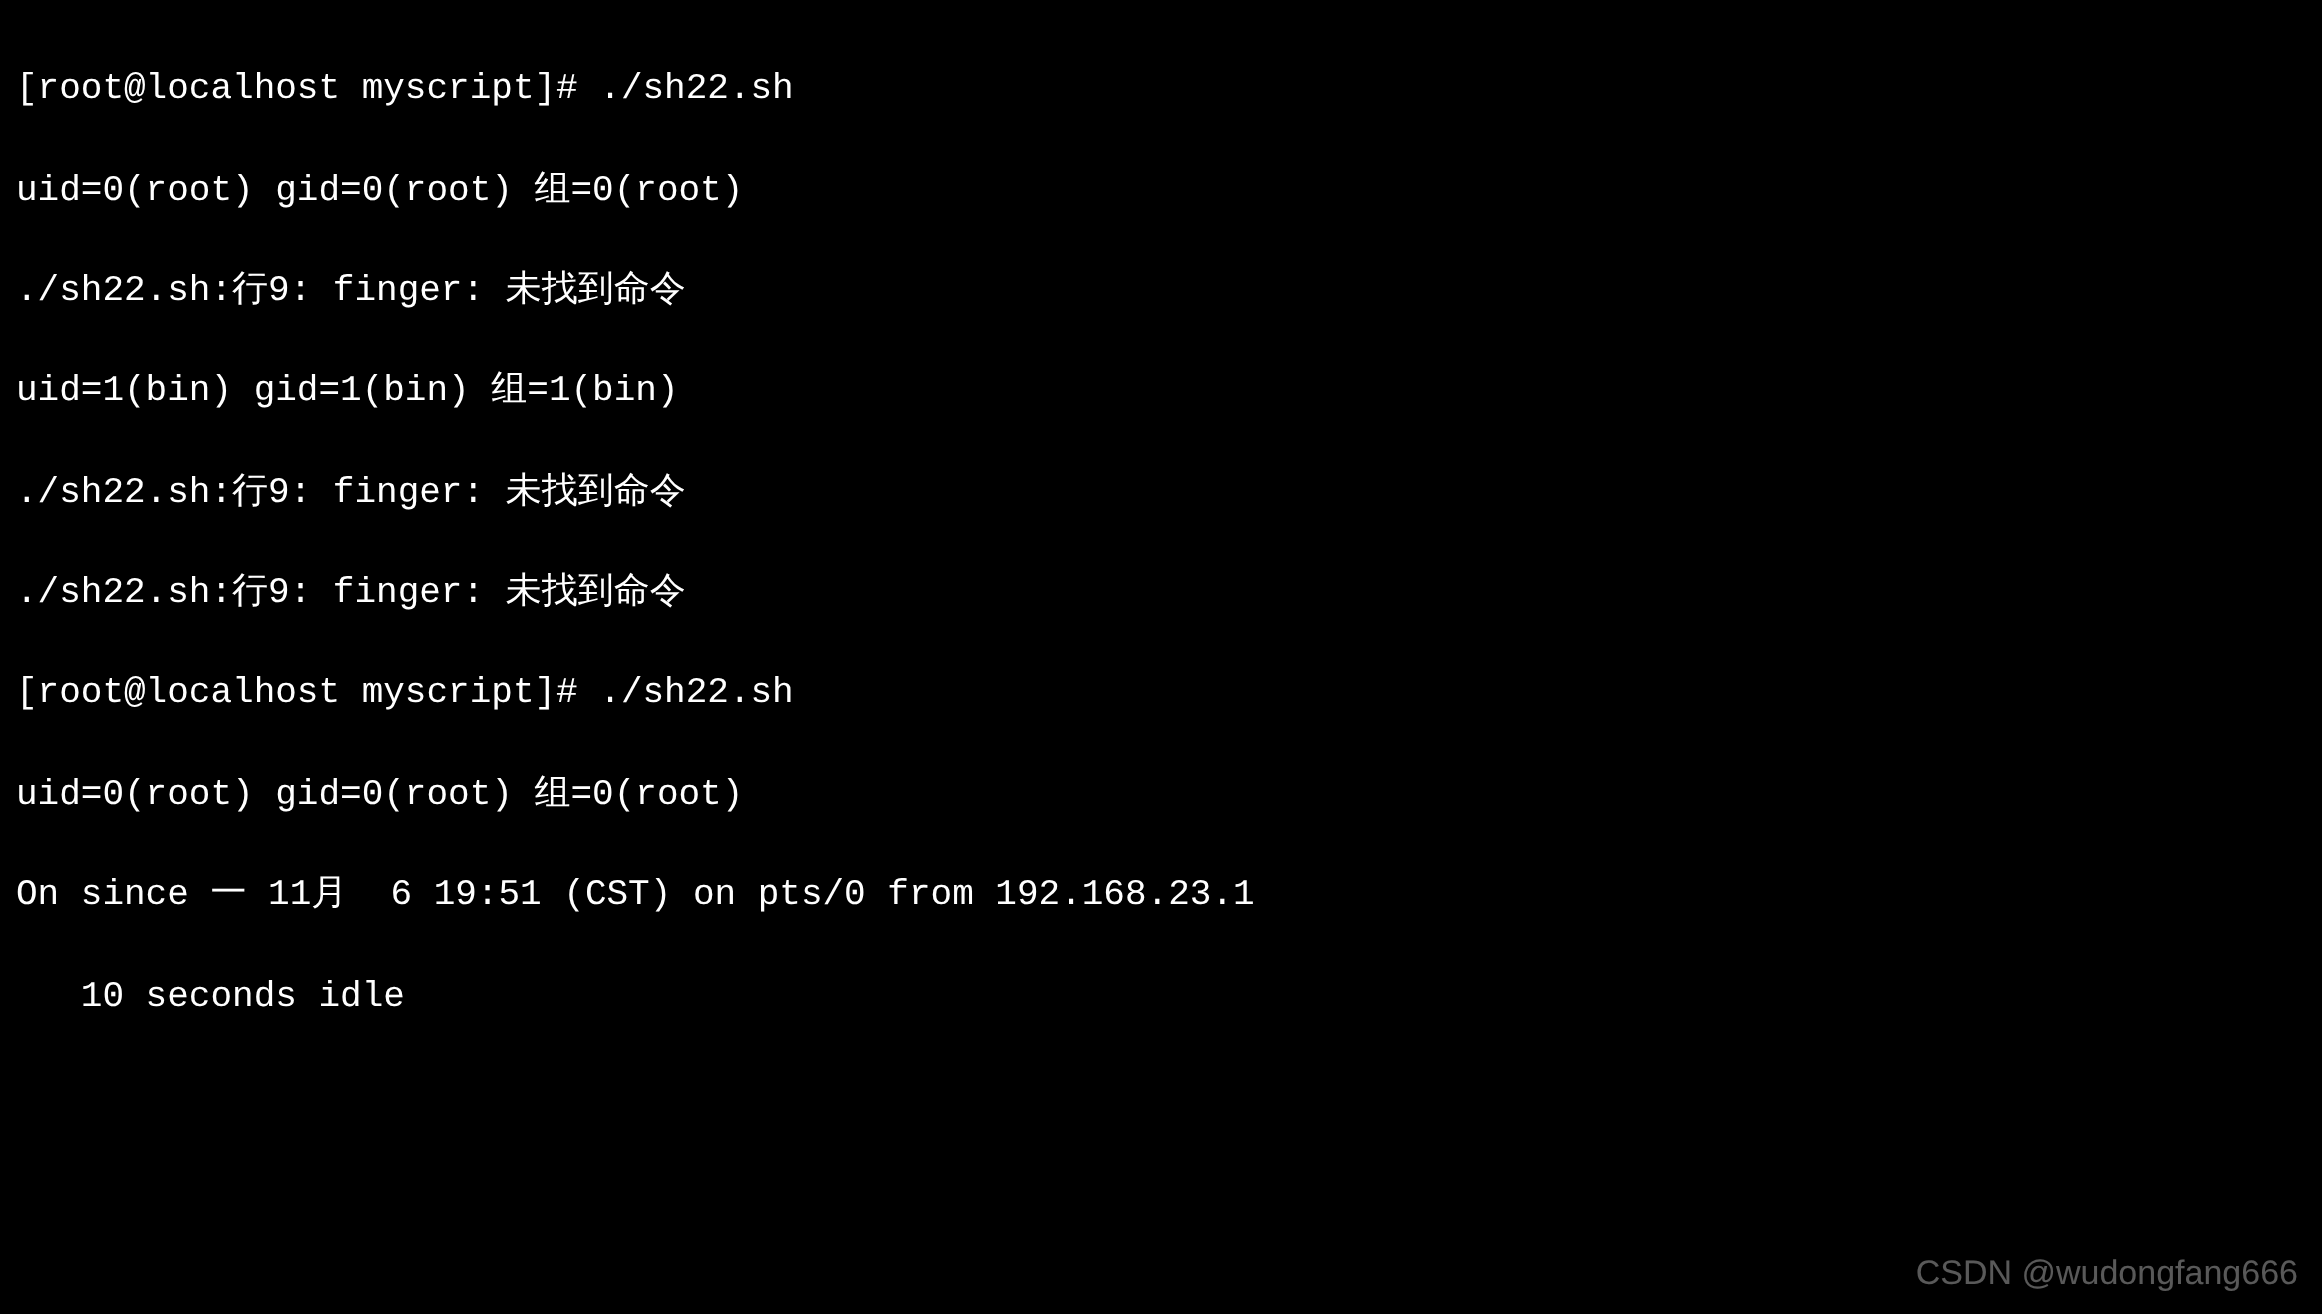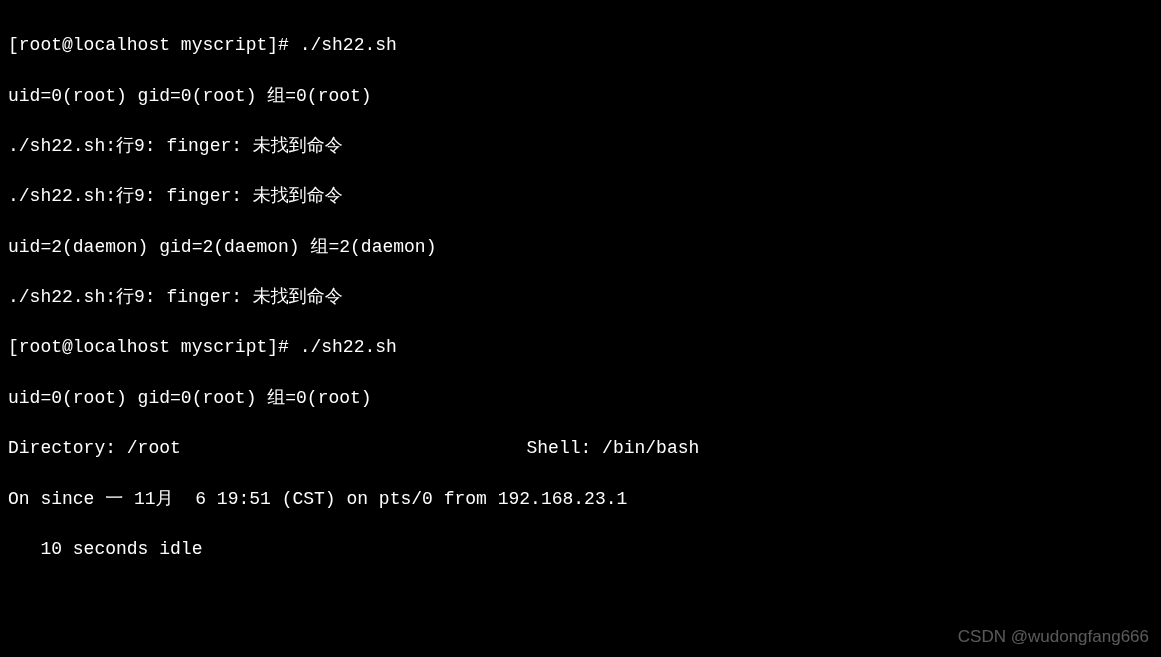--- a/index.html
+++ b/index.html
@@ -31,26 +31,25 @@
       font-family: sans-serif;
     }
   </style>
 </head>
 <body>
 
 <div class="terminal">
 <span class="line">[root@localhost myscript]# ./sh22.sh</span>
 <span class="line">uid=0(root) gid=0(root) 组=0(root)</span>
 <span class="line">./sh22.sh:行9: finger: 未找到命令</span>
+<span class="line">uid=1(bin) gid=1(bin) 组=1(bin)</span>
 <span class="line">./sh22.sh:行9: finger: 未找到命令</span>
-<span class="line">uid=2(daemon) gid=2(daemon) 组=2(daemon)</span>
 <span class="line">./sh22.sh:行9: finger: 未找到命令</span>
 <span class="line">[root@localhost myscript]# ./sh22.sh</span>
 <span class="line">uid=0(root) gid=0(root) 组=0(root)</span>
-<span class="line">Directory: /root                                Shell: /bin/bash</span>
 <span class="line">On since 一 11月  6 19:51 (CST) on pts/0 from 192.168.23.1</span>
 <span class="line">   10 seconds idle</span>
 
 
 
 
 
 
 
 

